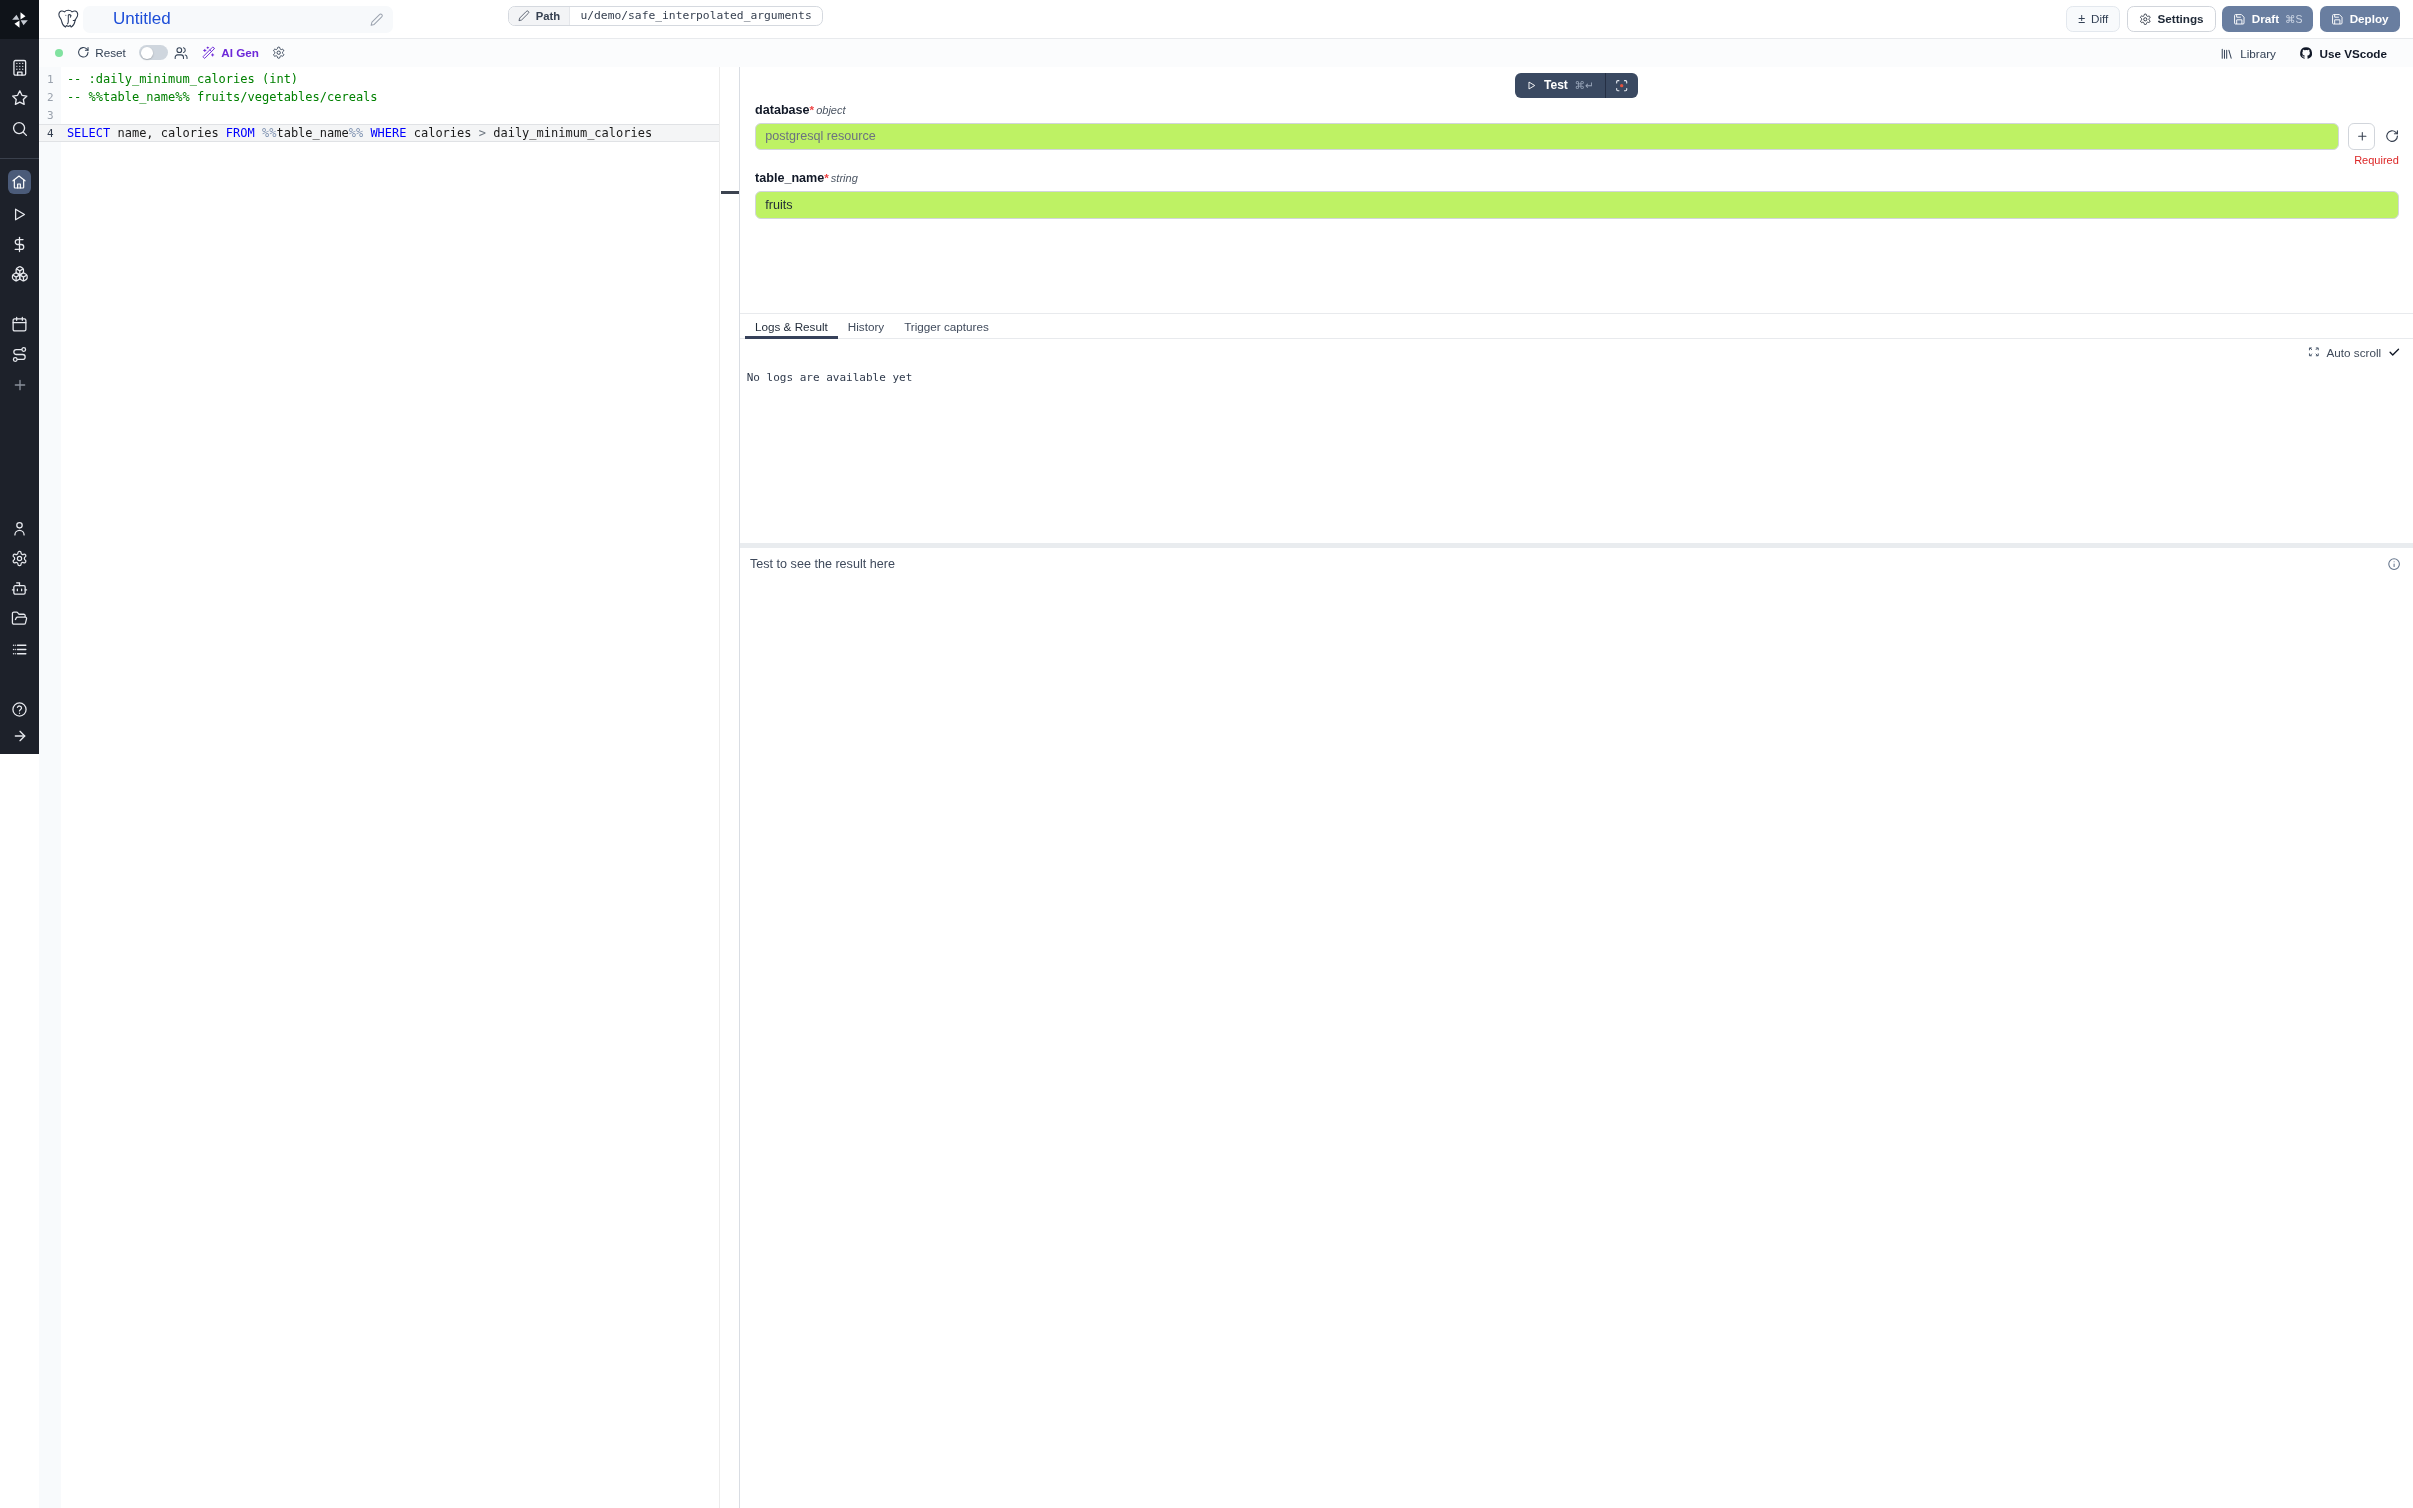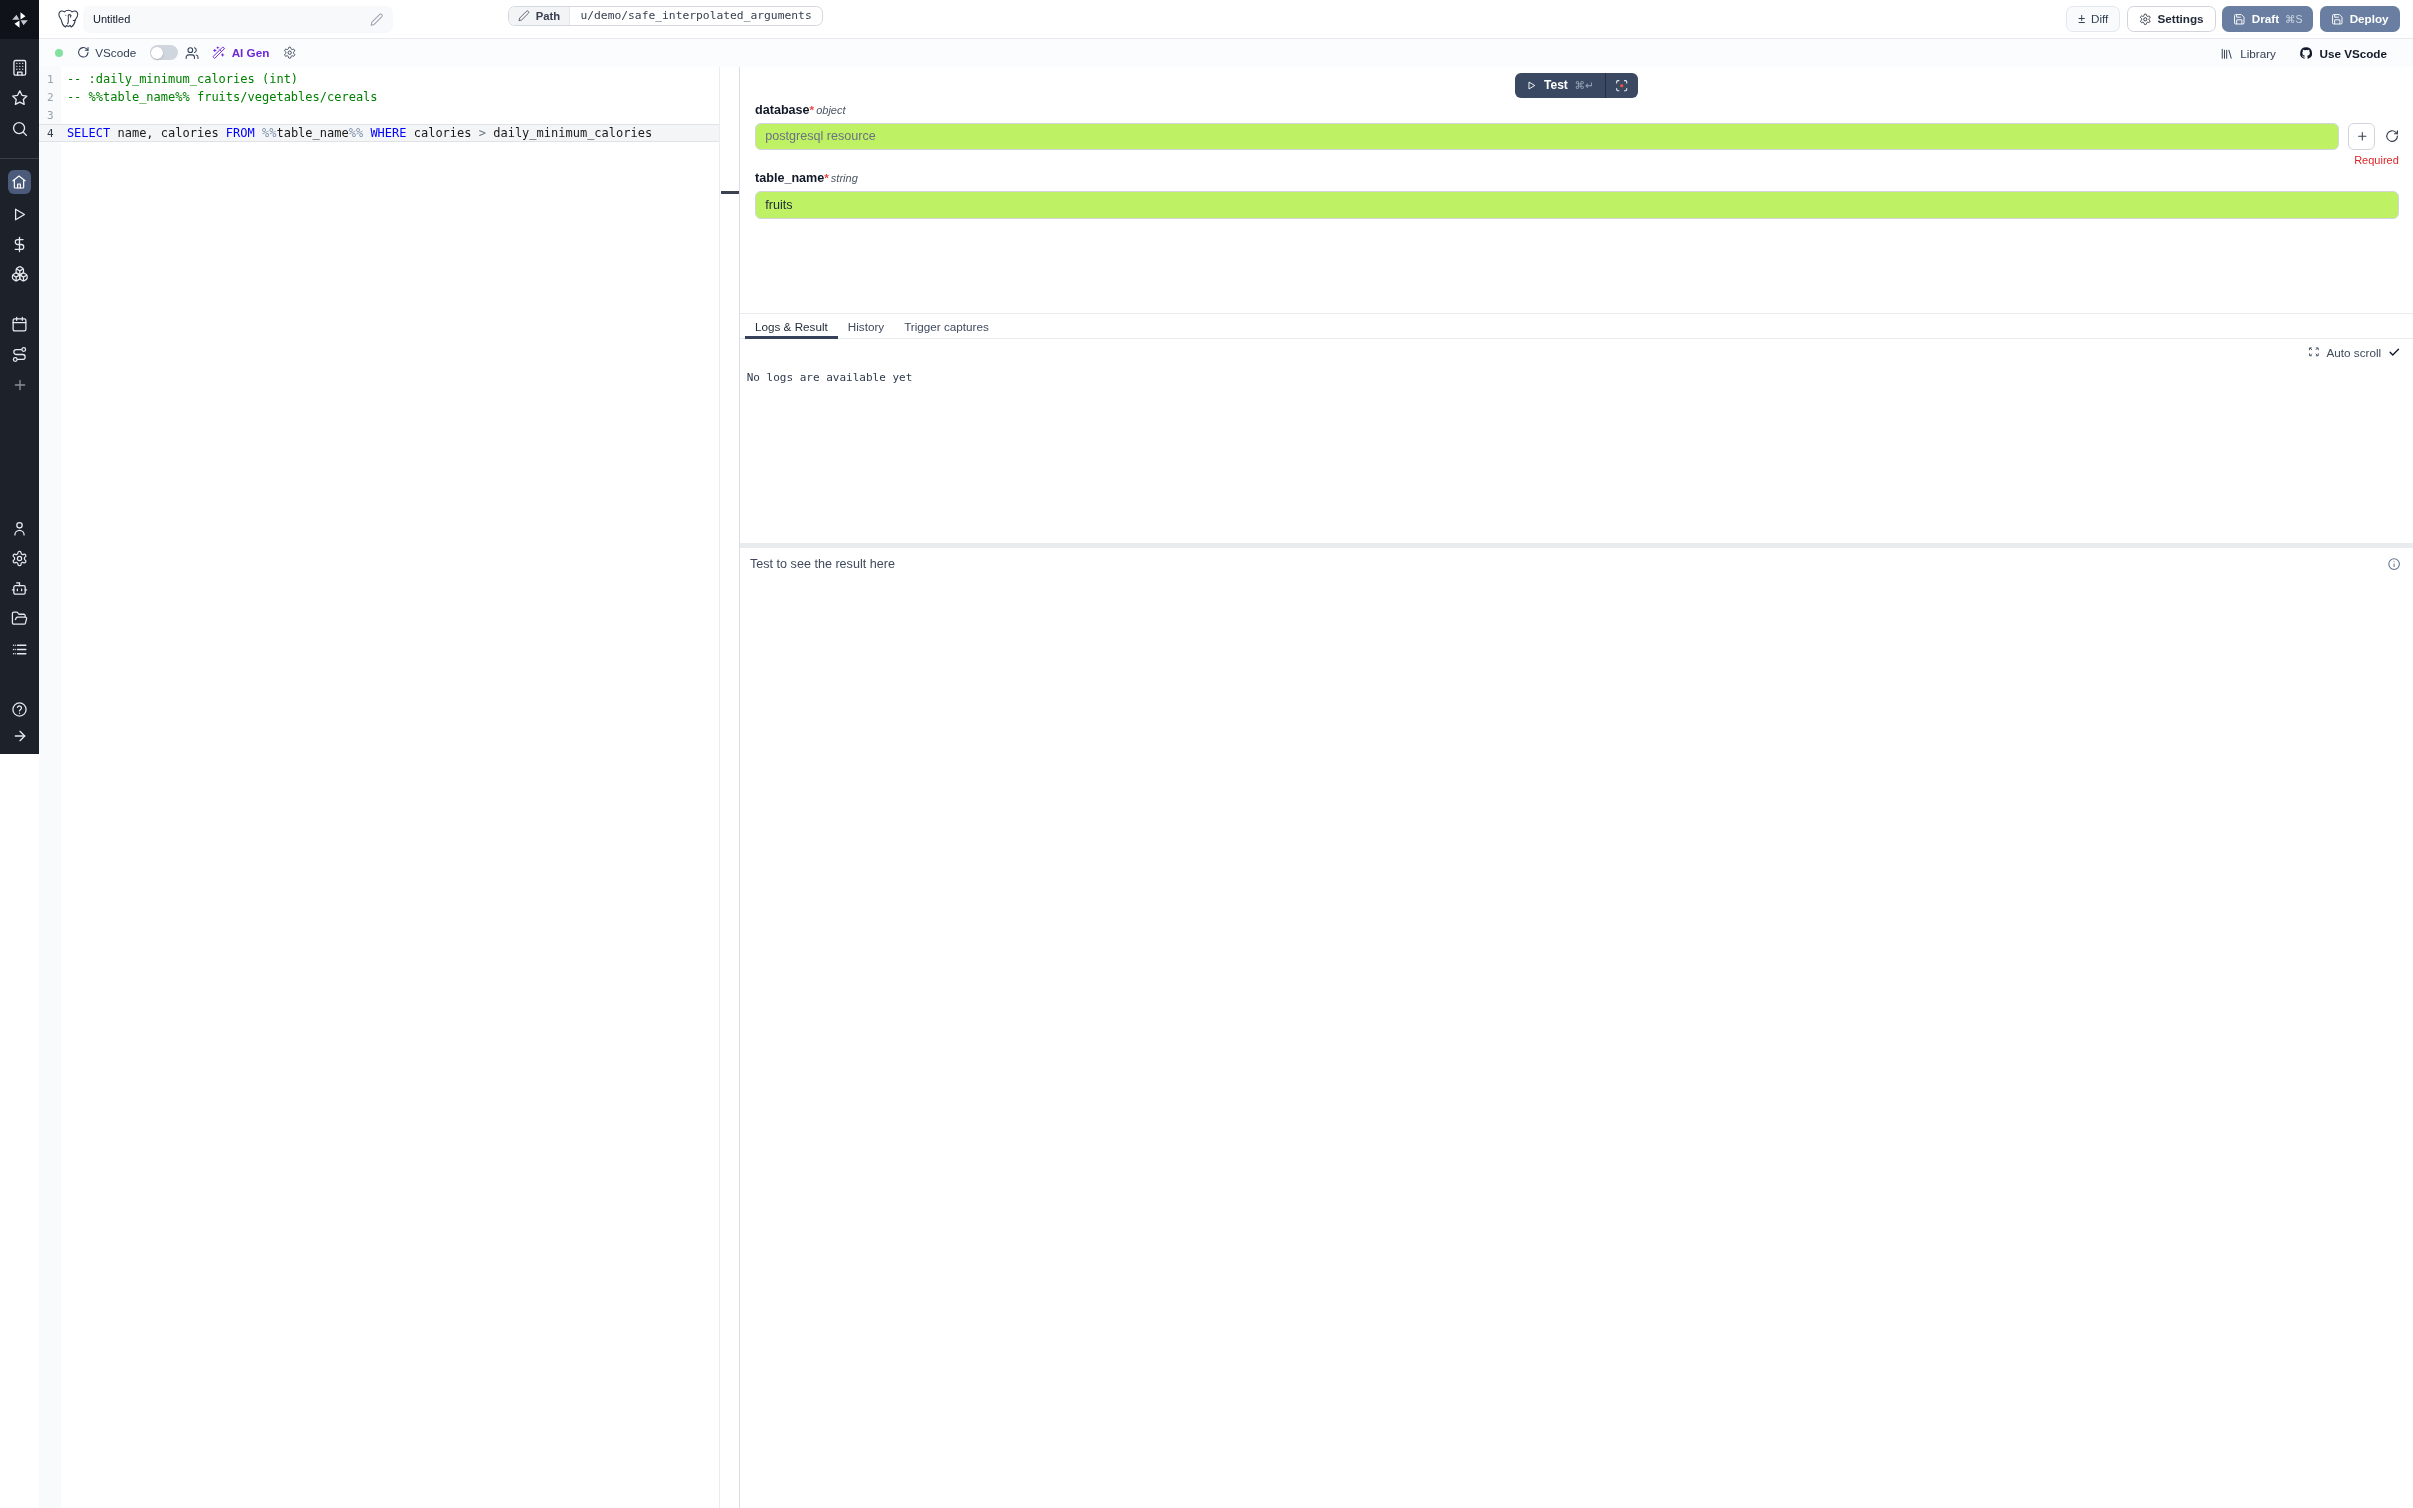--- a/index.html
+++ b/index.html
@@ -18,21 +18,21 @@
   .side-divider { position:absolute; left:0; top:158px; width:39px; height:0.8px; background:#3a404c; }
   .home-active { position:absolute; left:7.5px; top:170px; width:23.5px; height:23.5px; background:#4b5b79;
                  border-radius:5.9px; display:flex; align-items:center; justify-content:center; color:#fff; }
 
   
   .topbar { position:absolute; left:39px; top:0; right:0; height:39px; background:#fff;
             border-bottom:0.8px solid #e8eaed; }
   .pg-wrap { position:absolute; left:17.6px; top:7.5px; color:#2f3a4c; }
   .name-box { position:absolute; left:44px; top:5.9px; width:310px; height:27px; background:#f7f9fb;
               border-radius:6.7px; display:flex; align-items:center; padding:0 10px; }
-  .name-box .nm { font-size:11px; color:#0f172a; flex:1; }
+  .name-box .nm { font-size:17px; color:#1d4ed8; flex:1;margin-left:20px; }
   .name-box .pencil { color:#9ca3af; }
   .path-pill { position:absolute; left:469px; top:5.9px; height:20px; display:flex; align-items:stretch;
                border:0.8px solid #d5d9df; border-radius:6.7px; overflow:hidden; background:#fff; }
   .path-pill .seg1 { background:#f3f4f6; display:flex; align-items:center; gap:5.9px; padding:0 9.2px;
                      color:#374151; font-weight:600; font-size:11.3px; border-right:0.8px solid #e5e7eb; }
   .path-pill .seg2 { display:flex; align-items:center; padding:0 10px; font-size:11.3px; color:#374151; }
   .tb-right { position:absolute; right:13.4px; top:5.9px; display:flex; gap:6.7px; }
   .btn { height:26px; display:flex; align-items:center; gap:5.9px; padding:0 11px; border-radius:6.7px;
          font-size:11.7px; cursor:default; }
   .btn-diff { background:#f8fafc; border:0.8px solid #e3e8ee; color:#334155; font-weight:500; }
@@ -299,21 +299,21 @@
   </div>
 </div>
 
 <div class="toolbar">
   <div class="dot"></div>
   <div class="tool-item">
     <svg width="12.6" height="12.6" viewBox="0 0 24 24" fill="none" stroke="currentColor" stroke-width="2" stroke-linecap="round" stroke-linejoin="round">
         <path d="M21 12a9 9 0 1 1-2.64-6.36L21 8"></path>
         <path d="M21 3v5h-5"></path>
       </svg>
-    <span>VScode</span>
+    <span>Reset</span>
   </div>
   <div class="toggle">
       <div class="knob"></div>
     </div>
   <div class="tool-item">
     <svg width="14.2" height="14.2" viewBox="0 0 24 24" fill="none" stroke="#334155" stroke-width="1.8" stroke-linecap="round">
         <path d="M16 21v-2a4 4 0 0 0-4-4H6a4 4 0 0 0-4 4v2"></path>
         <circle cx="9" cy="7" r="4"></circle>
         <path d="M22 21v-2a4 4 0 0 0-3-3.87"></path>
         <path d="M16 3.13a4 4 0 0 1 0 7.75"></path>

